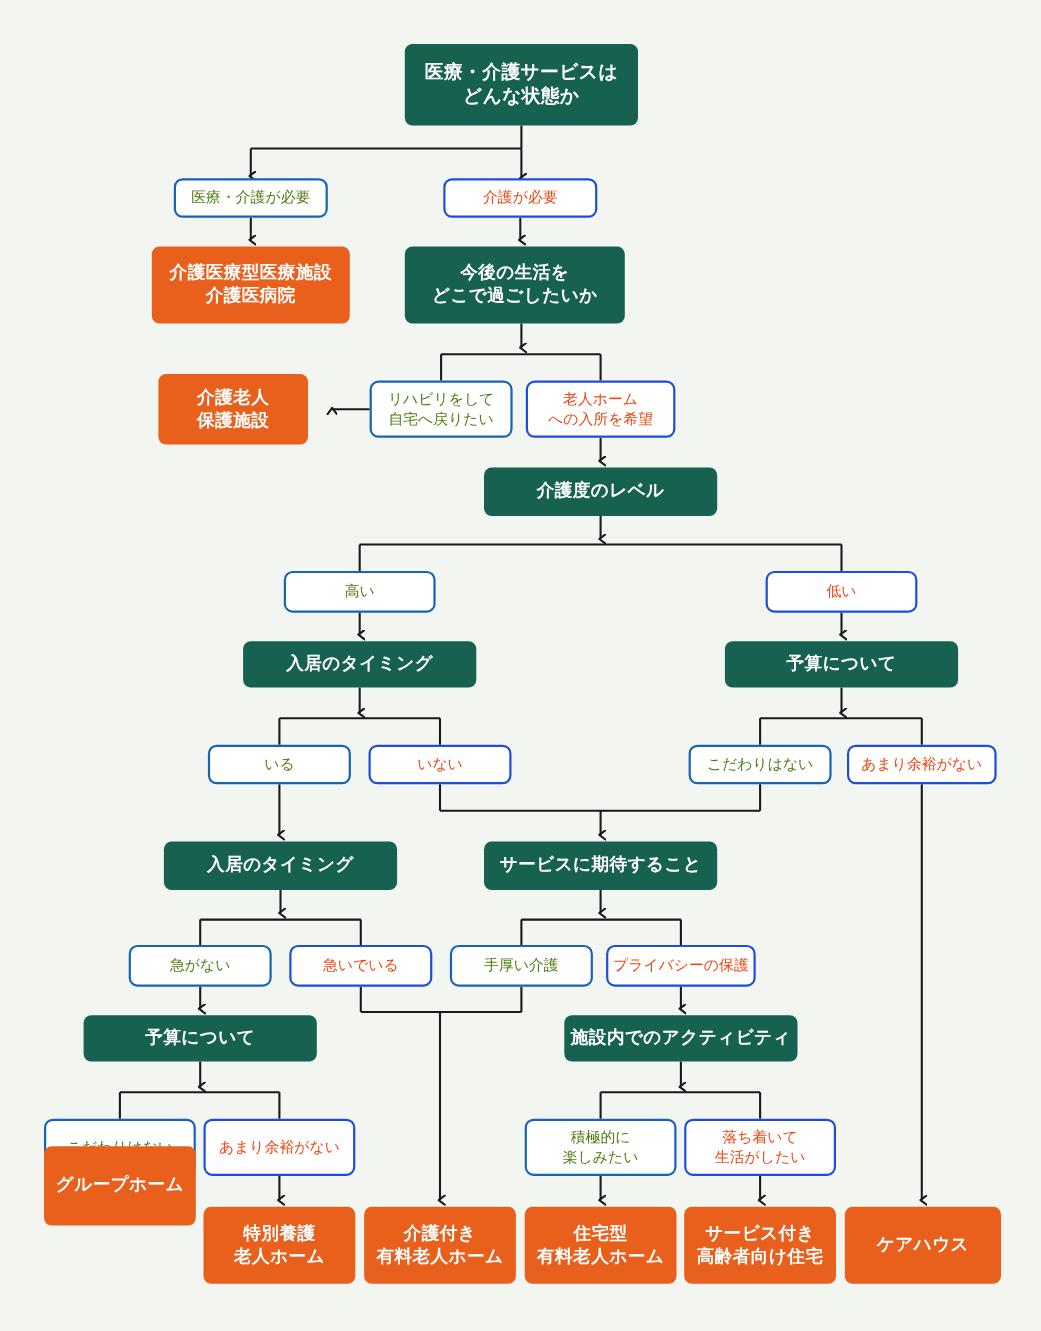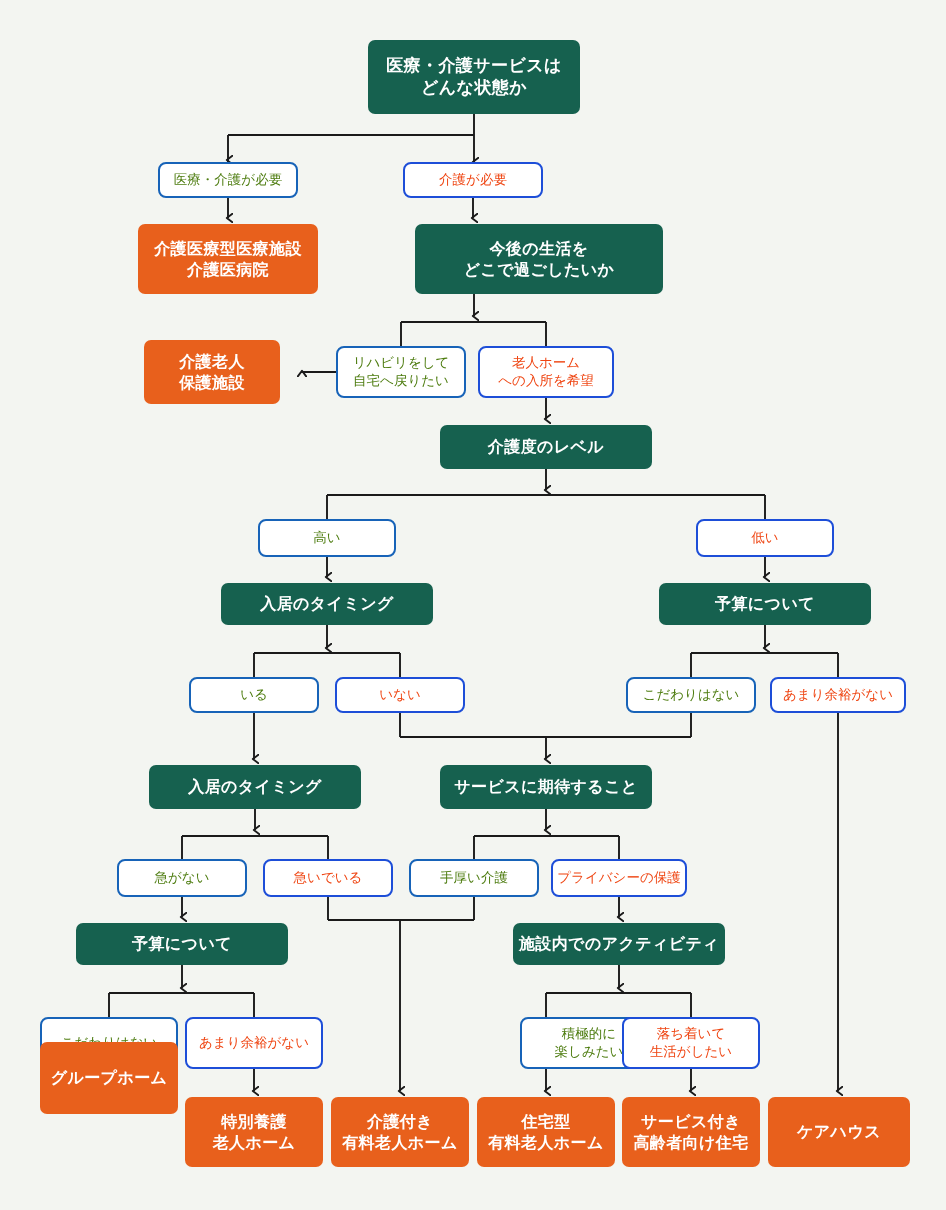--- a/index.html
+++ b/index.html
@@ -123,21 +123,21 @@
     </g>
   </svg>
 
   <div id="nodes">
       <div class="node n-green big" style="left: 368px; top: 40px; width: 212px; height: 74px;"><span>医療・介護サービスは
 どんな状態か</span></div>
       <div class="node n-blue" style="left: 158px; top: 162px; width: 140px; height: 36px;"><span>医療・介護が必要</span></div>
       <div class="node n-red" style="left: 403px; top: 162px; width: 140px; height: 36px;"><span>介護が必要</span></div>
       <div class="node n-orange" style="left: 138px; top: 224px; width: 180px; height: 70px;"><span>介護医療型医療施設
 介護医病院</span></div>
-      <div class="node n-green" style="left: 368px; top: 224px; width: 248px; height: 70px; margin-left: 47px;"><span>今後の生活を
+      <div class="node n-green" style="left: 368px; top: 224px; width: 200px; height: 70px;"><span>今後の生活を
 どこで過ごしたいか</span></div>
       <div class="node n-orange" style="left: 144px; top: 340px; width: 136px; height: 64px;"><span>介護老人
 保護施設</span></div>
       <div class="node n-blue" style="left: 336px; top: 346px; width: 130px; height: 52px;"><span>リハビリをして
 自宅へ戻りたい</span></div>
       <div class="node n-red" style="left: 478px; top: 346px; width: 136px; height: 52px;"><span>老人ホーム
 への入所を希望</span></div>
       <div class="node n-green" style="left: 440px; top: 425px; width: 212px; height: 44px;"><span>介護度のレベル</span></div>
       <div class="node n-blue" style="left: 258px; top: 519px; width: 138px; height: 38px;"><span>高い</span></div>
       <div class="node n-red" style="left: 696px; top: 519px; width: 138px; height: 38px;"><span>低い</span></div>
@@ -150,21 +150,21 @@
       <div class="node n-green" style="left: 149px; top: 765px; width: 212px; height: 44px;"><span>入居のタイミング</span></div>
       <div class="node n-green" style="left: 440px; top: 765px; width: 212px; height: 44px;"><span>サービスに期待すること</span></div>
       <div class="node n-blue" style="left: 117px; top: 859px; width: 130px; height: 38px;"><span>急がない</span></div>
       <div class="node n-red" style="left: 263px; top: 859px; width: 130px; height: 38px;"><span>急いでいる</span></div>
       <div class="node n-blue" style="left: 409px; top: 859px; width: 130px; height: 38px;"><span>手厚い介護</span></div>
       <div class="node n-red" style="left: 551px; top: 859px; width: 136px; height: 38px;"><span>プライバシーの保護</span></div>
       <div class="node n-green" style="left: 76px; top: 923px; width: 212px; height: 42px;"><span>予算について</span></div>
       <div class="node n-green" style="left: 513px; top: 923px; width: 212px; height: 42px;"><span>施設内でのアクティビティ</span></div>
       <div class="node n-blue" style="left: 40px; top: 1017px; width: 138px; height: 52px;"><span>こだわりはない</span></div>
       <div class="node n-red" style="left: 185px; top: 1017px; width: 138px; height: 52px;"><span>あまり余裕がない</span></div>
-      <div class="node n-blue" style="left: 477px; top: 1017px; width: 138px; height: 52px; margin-left: 43px;"><span>積極的に
+      <div class="node n-blue" style="left: 477px; top: 1017px; width: 138px; height: 52px;"><span>積極的に
 楽しみたい</span></div>
       <div class="node n-red" style="left: 622px; top: 1017px; width: 138px; height: 52px;"><span>落ち着いて
 生活がしたい</span></div>
       <div class="node n-orange" style="left: 40px; top: 1042px; width: 138px; height: 72px;"><span>グループホーム</span></div>
       <div class="node n-orange" style="left: 185px; top: 1097px; width: 138px; height: 70px;"><span>特別養護
 老人ホーム</span></div>
       <div class="node n-orange" style="left: 331px; top: 1097px; width: 138px; height: 70px;"><span>介護付き
 有料老人ホーム</span></div>
       <div class="node n-orange" style="left: 477px; top: 1097px; width: 138px; height: 70px;"><span>住宅型
 有料老人ホーム</span></div>

